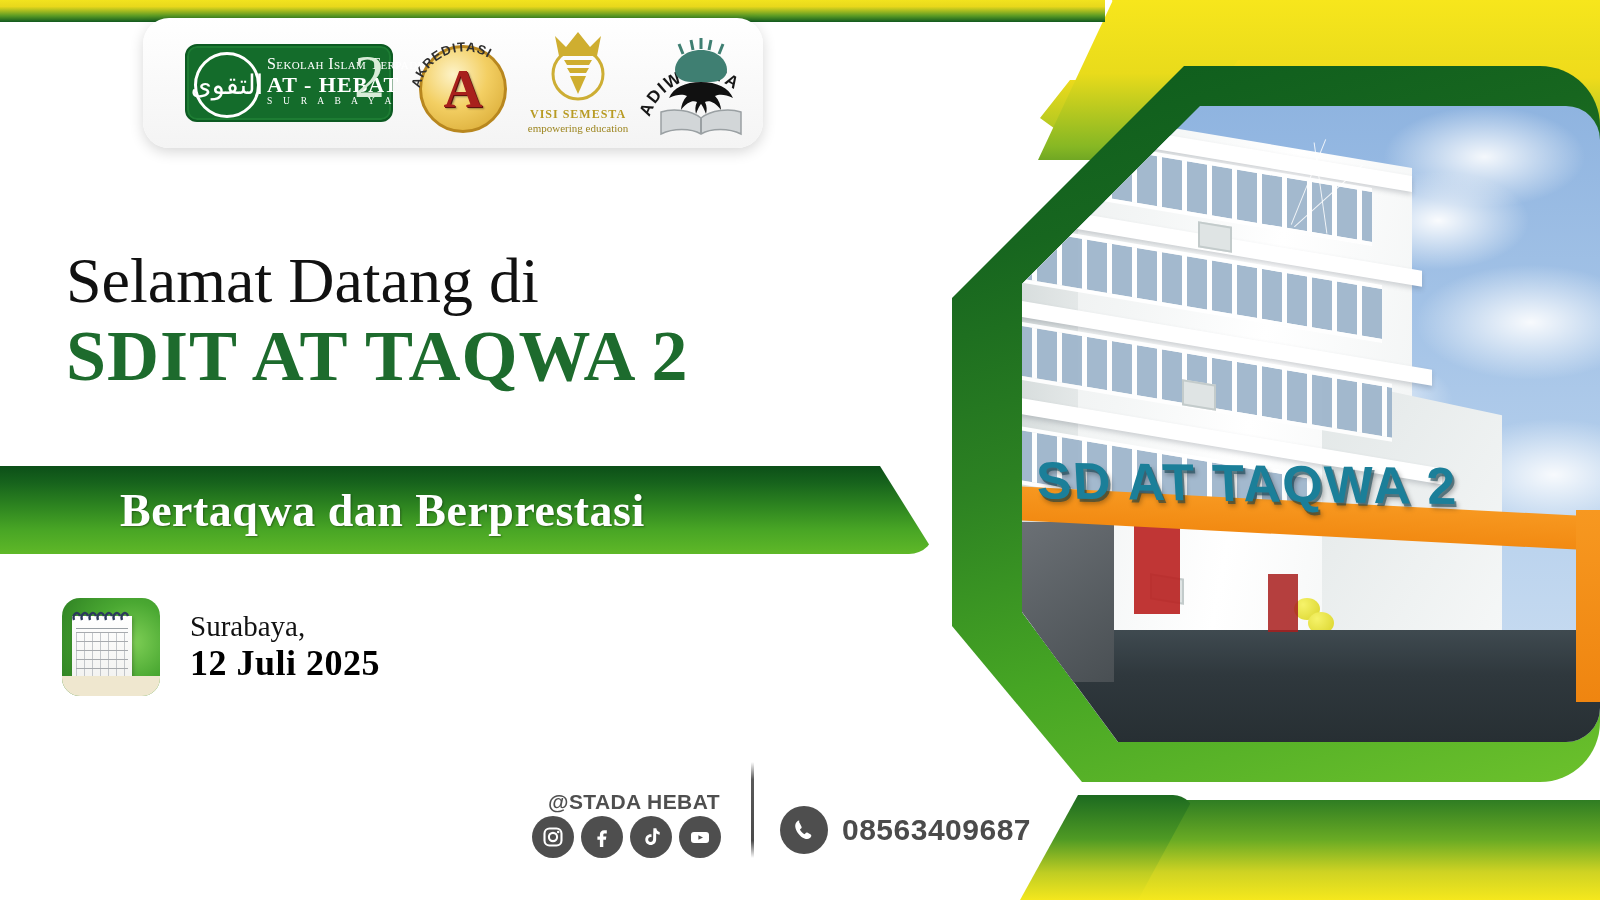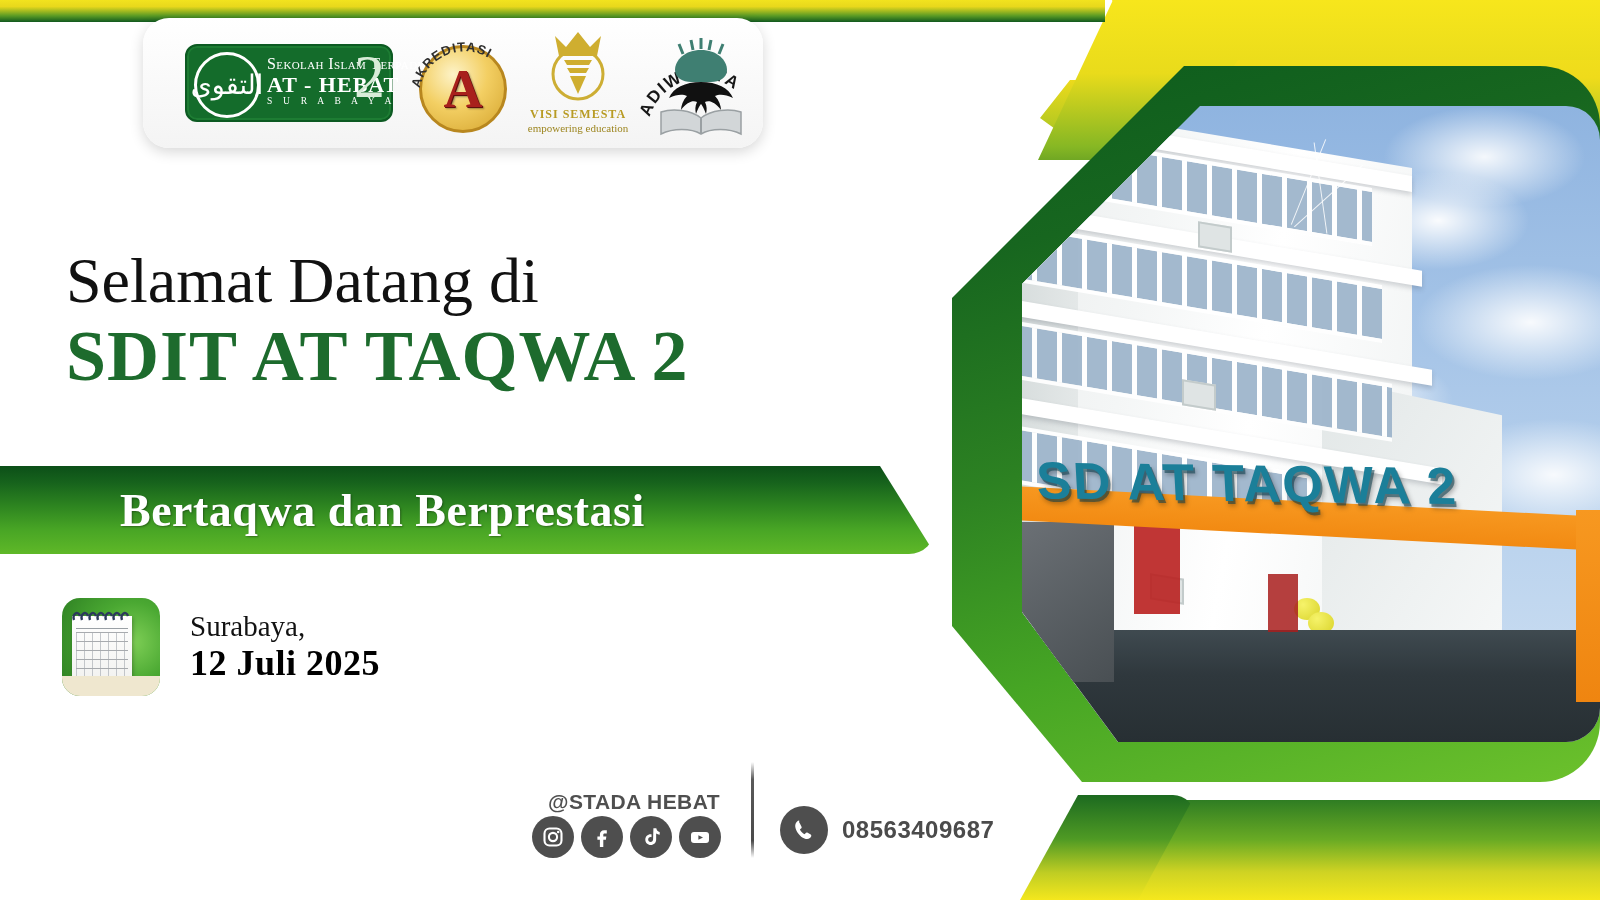--- a/index.html
+++ b/index.html
@@ -256,21 +256,21 @@
   .sic{
     width:42px; height:42px; border-radius:50%; background:#4e4e4e;
     display:flex; align-items:center; justify-content:center;
   }
   .divider{
     width:3px; height:96px; margin:0 26px 0 30px;
     background:linear-gradient(to bottom,rgba(90,90,90,0) 0%,#5a5a5a 18%,#4a4a4a 82%,rgba(90,90,90,0) 100%);
   }
   .phone-wrap{ display:flex; align-items:center; margin-bottom:4px;}
   .phone-num{
-    font-family:"Liberation Sans",sans-serif; font-weight:bold; font-size:24px;
+    font-family:"Liberation Sans",sans-serif; font-weight:bold; font-size:30px;
     color:#4b4b4b; margin-left:14px; letter-spacing:.5px;
   }
 </style>
 </head>
 <body>
 
 <div class="top-bar"></div>
 <div class="tr-wedge"></div>
 <div class="tr-wedge2"></div>
 

